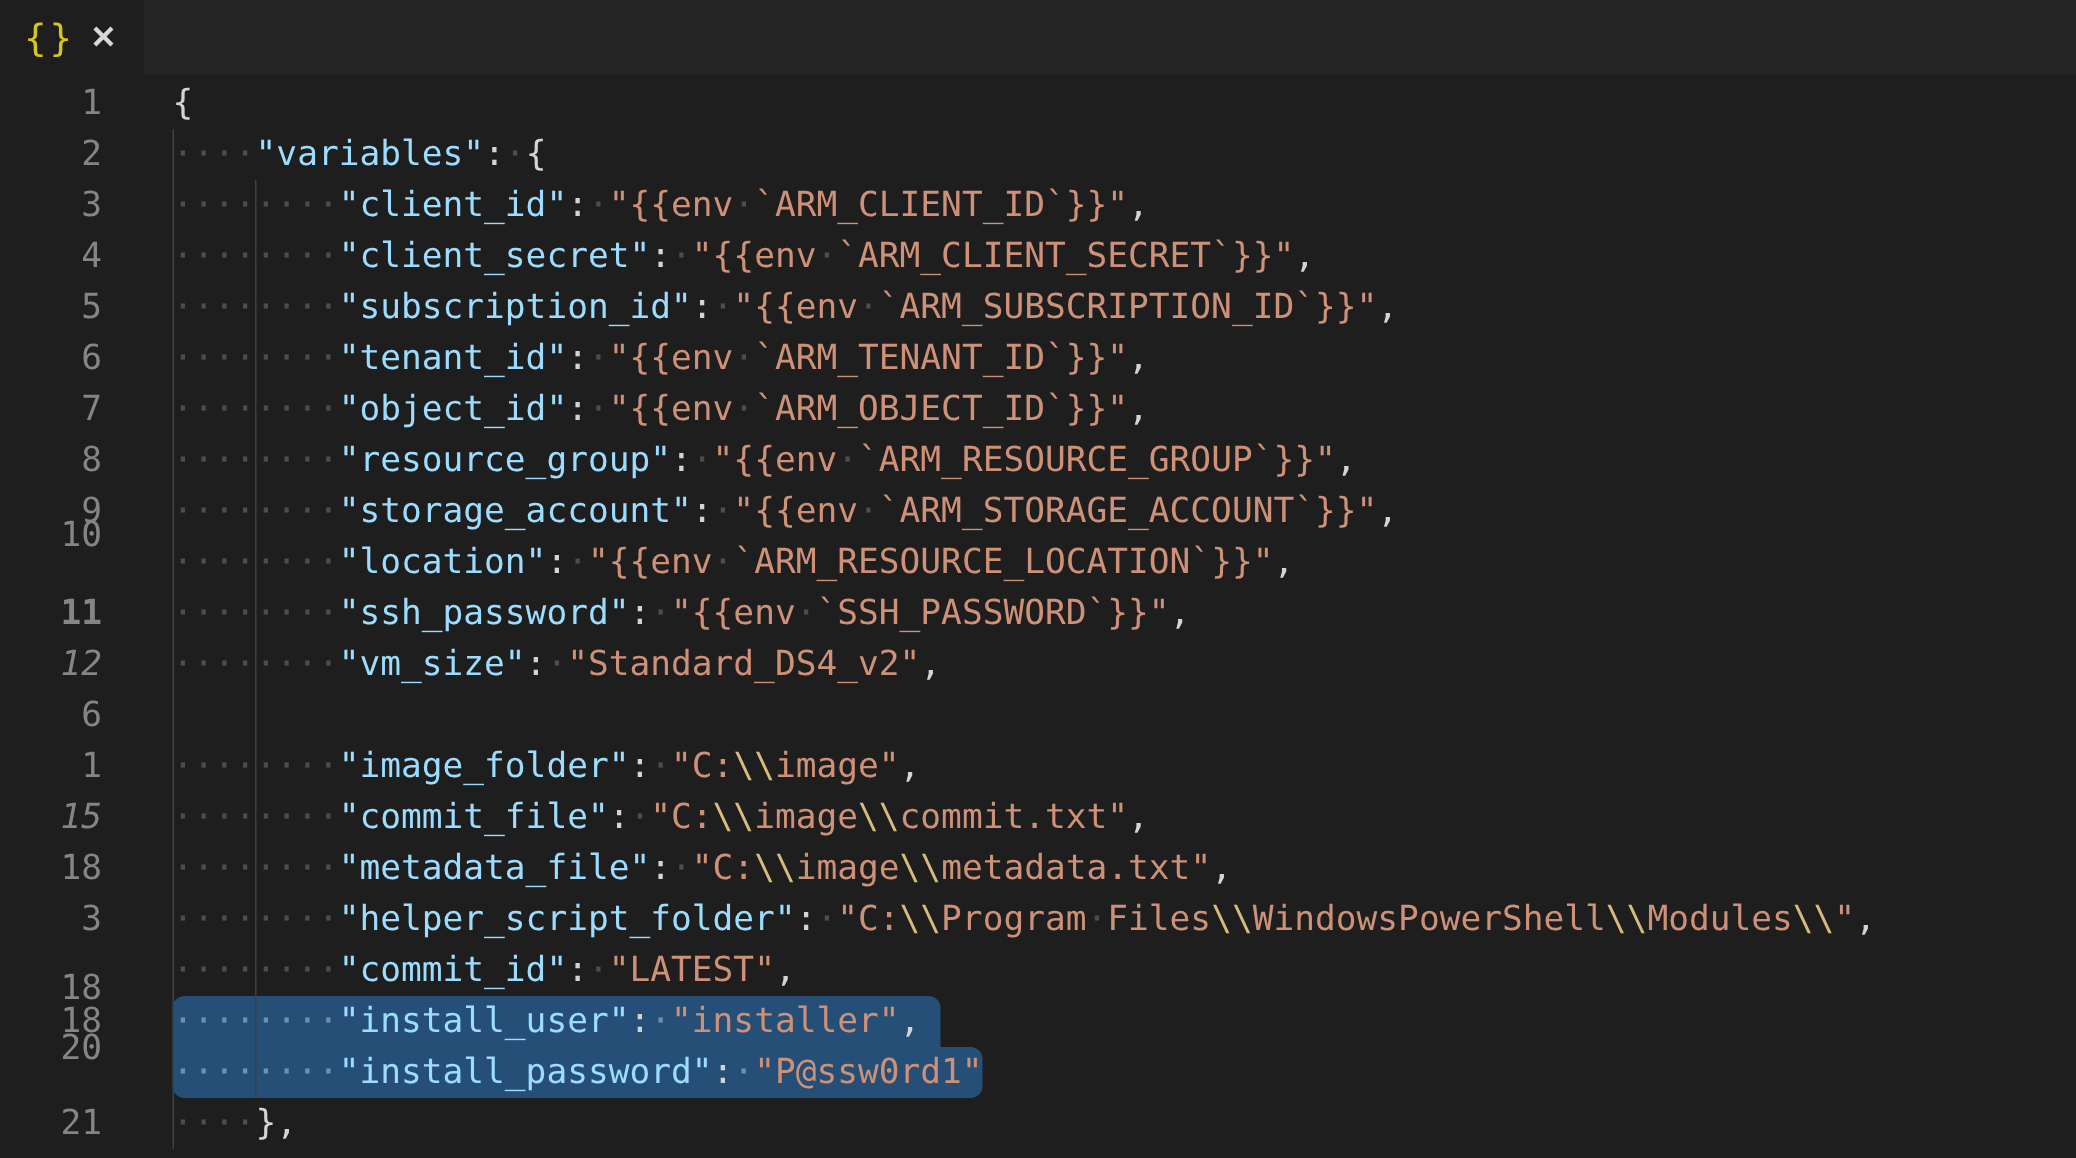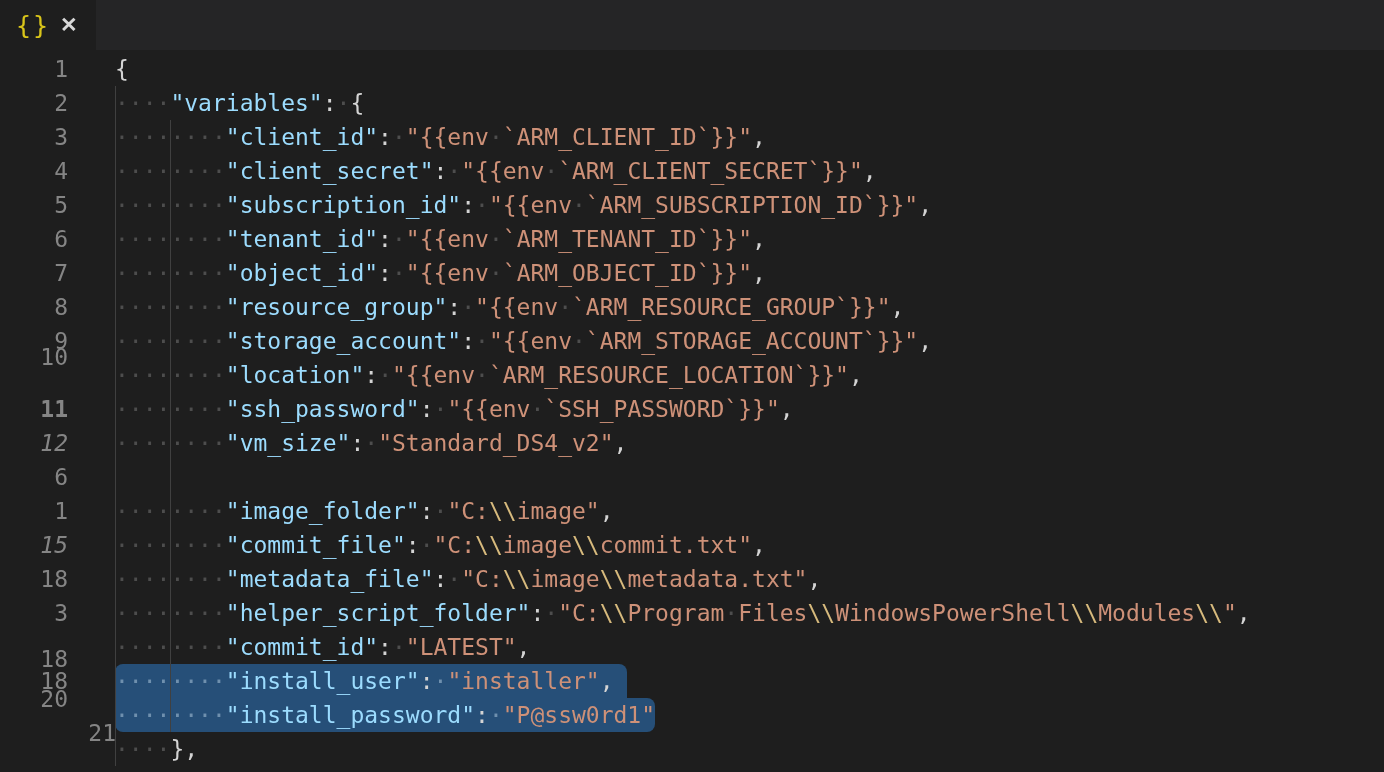--- a/index.html
+++ b/index.html
@@ -95,15 +95,15 @@
     <div class="ln" style="top: 512px;">18</div>
     <div class="cl" style="top: 512px;"><span class="w">········</span><span class="k">"metadata_file"</span><span class="p">:</span><span class="w">·</span><span class="s">"C:</span><span class="e">\\</span><span class="s">image</span><span class="e">\\</span><span class="s">metadata.txt"</span><span class="p">,</span></div>
     <div class="ln" style="top: 546px;">3</div>
     <div class="cl" style="top: 546px;"><span class="w">········</span><span class="k">"helper_script_folder"</span><span class="p">:</span><span class="w">·</span><span class="s">"C:</span><span class="e">\\</span><span class="s">Program</span><span class="w">·</span><span class="s">Files</span><span class="e">\\</span><span class="s">WindowsPowerShell</span><span class="e">\\</span><span class="s">Modules</span><span class="e">\\</span><span class="s">"</span><span class="p">,</span></div>
     <div class="ln" style="top: 592px;">18</div>
     <div class="cl" style="top: 580px;"><span class="w">········</span><span class="k">"commit_id"</span><span class="p">:</span><span class="w">·</span><span class="s">"LATEST"</span><span class="p">,</span></div>
     <div class="ln" style="top: 614px;">18</div>
     <div class="cl sel" style="top: 614px;"><span class="w">········</span><span class="k">"install_user"</span><span class="p">:</span><span class="w">·</span><span class="s">"installer"</span><span class="p">,</span></div>
     <div class="ln" style="top: 632px;">20</div>
     <div class="cl sel" style="top: 648px;"><span class="w">········</span><span class="k">"install_password"</span><span class="p">:</span><span class="w">·</span><span class="s">"P@ssw0rd1"</span></div>
-    <div class="ln" style="top: 666px; margin-left: 48px;">21</div>
+    <div class="ln" style="top: 682px;">21</div>
     <div class="cl" style="top: 682px;"><span class="w">····</span><span class="p">},</span></div>
   </div>
 
 </body></html>

